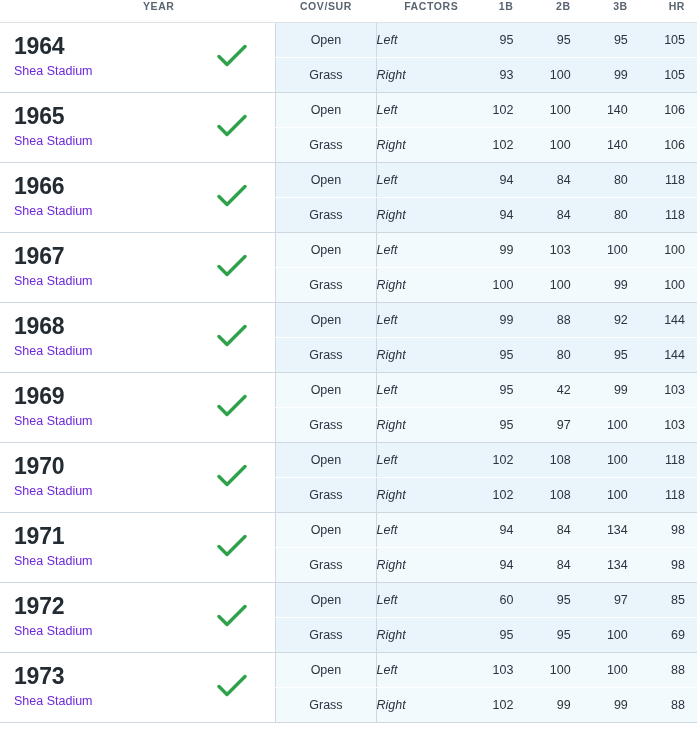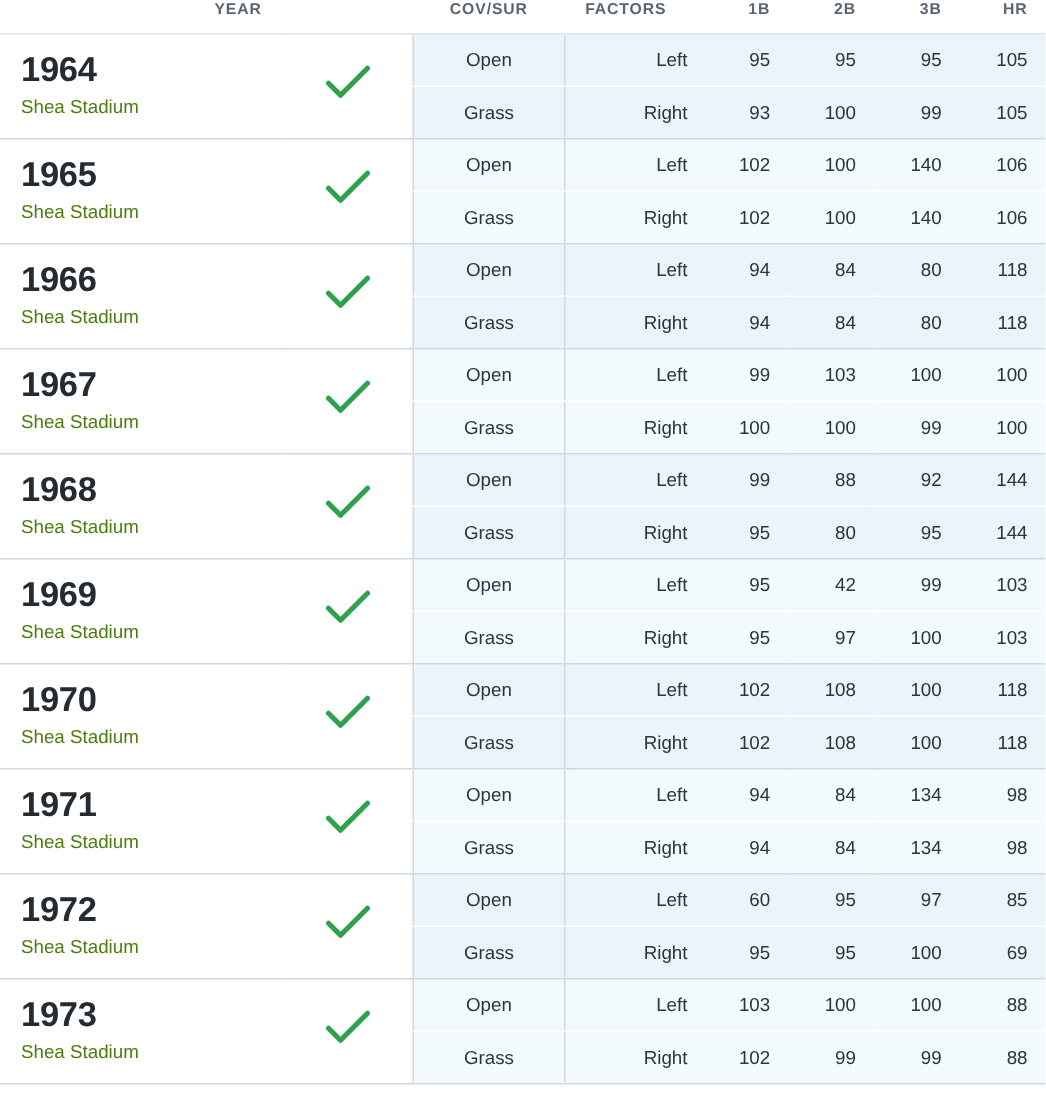--- a/index.html
+++ b/index.html
@@ -32,21 +32,21 @@
     letter-spacing: 0.6px;
     color: #5a6572;
     padding: 0 0 10px 0;
     vertical-align: bottom;
     background: #ffffff;
     border-bottom: 1px solid #dfe3e8;
   }
   thead th.h-year    { text-align: right; padding-right: 14px; }
   thead th.h-check   { text-align: center; }
   thead th.h-covsur  { text-align: center; margin-top: 20px; }
-  thead th.h-factors { padding-right: 10px; }
+  thead th.h-factors { text-align: right; padding-right: 10px; }
   thead th.h-stat    { text-align: right; padding-right: 12px; }
 
   tbody tr.grp-even td { background: #eaf4fb; }
   tbody tr.grp-odd  td { background: #f3fafd; }
 
   td {
     border-bottom: 1px solid #ffffff;
     padding: 0;
   }
 
@@ -58,21 +58,21 @@
   }
   .year-num {
     font-size: 23px;
     font-weight: bold;
     color: #232b33;
     line-height: 1.12;
     letter-spacing: -0.2px;
   }
   .year-park {
     font-size: 12.5px;
-    color: #4d7c0f;
+    color: #6d28d9;
     line-height: 1.3;
     margin-top: 4px;
   }
 
   td.check-cell {
     vertical-align: middle;
     text-align: center;
     border-bottom: 1px solid #cfd8e0;
     background: #ffffff !important;
   }
@@ -83,23 +83,23 @@
   .check-mark svg { display: block; margin: 0 auto; }
 
   td.covsur-cell {
     text-align: center;
     font-size: 12.5px;
     color: #2b3440;
     height: 34px;
     border-left: 1px solid #cfd8e0;
   }
   td.factors-cell {
-    text-align: right;
     padding-right: 10px;
     font-size: 12.5px;
+    font-style: italic;
     color: #2b3440;
     border-left: 1px solid #cfd8e0;
   }
   td.stat-cell {
     text-align: right;
     padding-right: 12px;
     font-size: 12.5px;
     color: #2b3440;
   }
   tbody tr.row-second td.covsur-cell,

